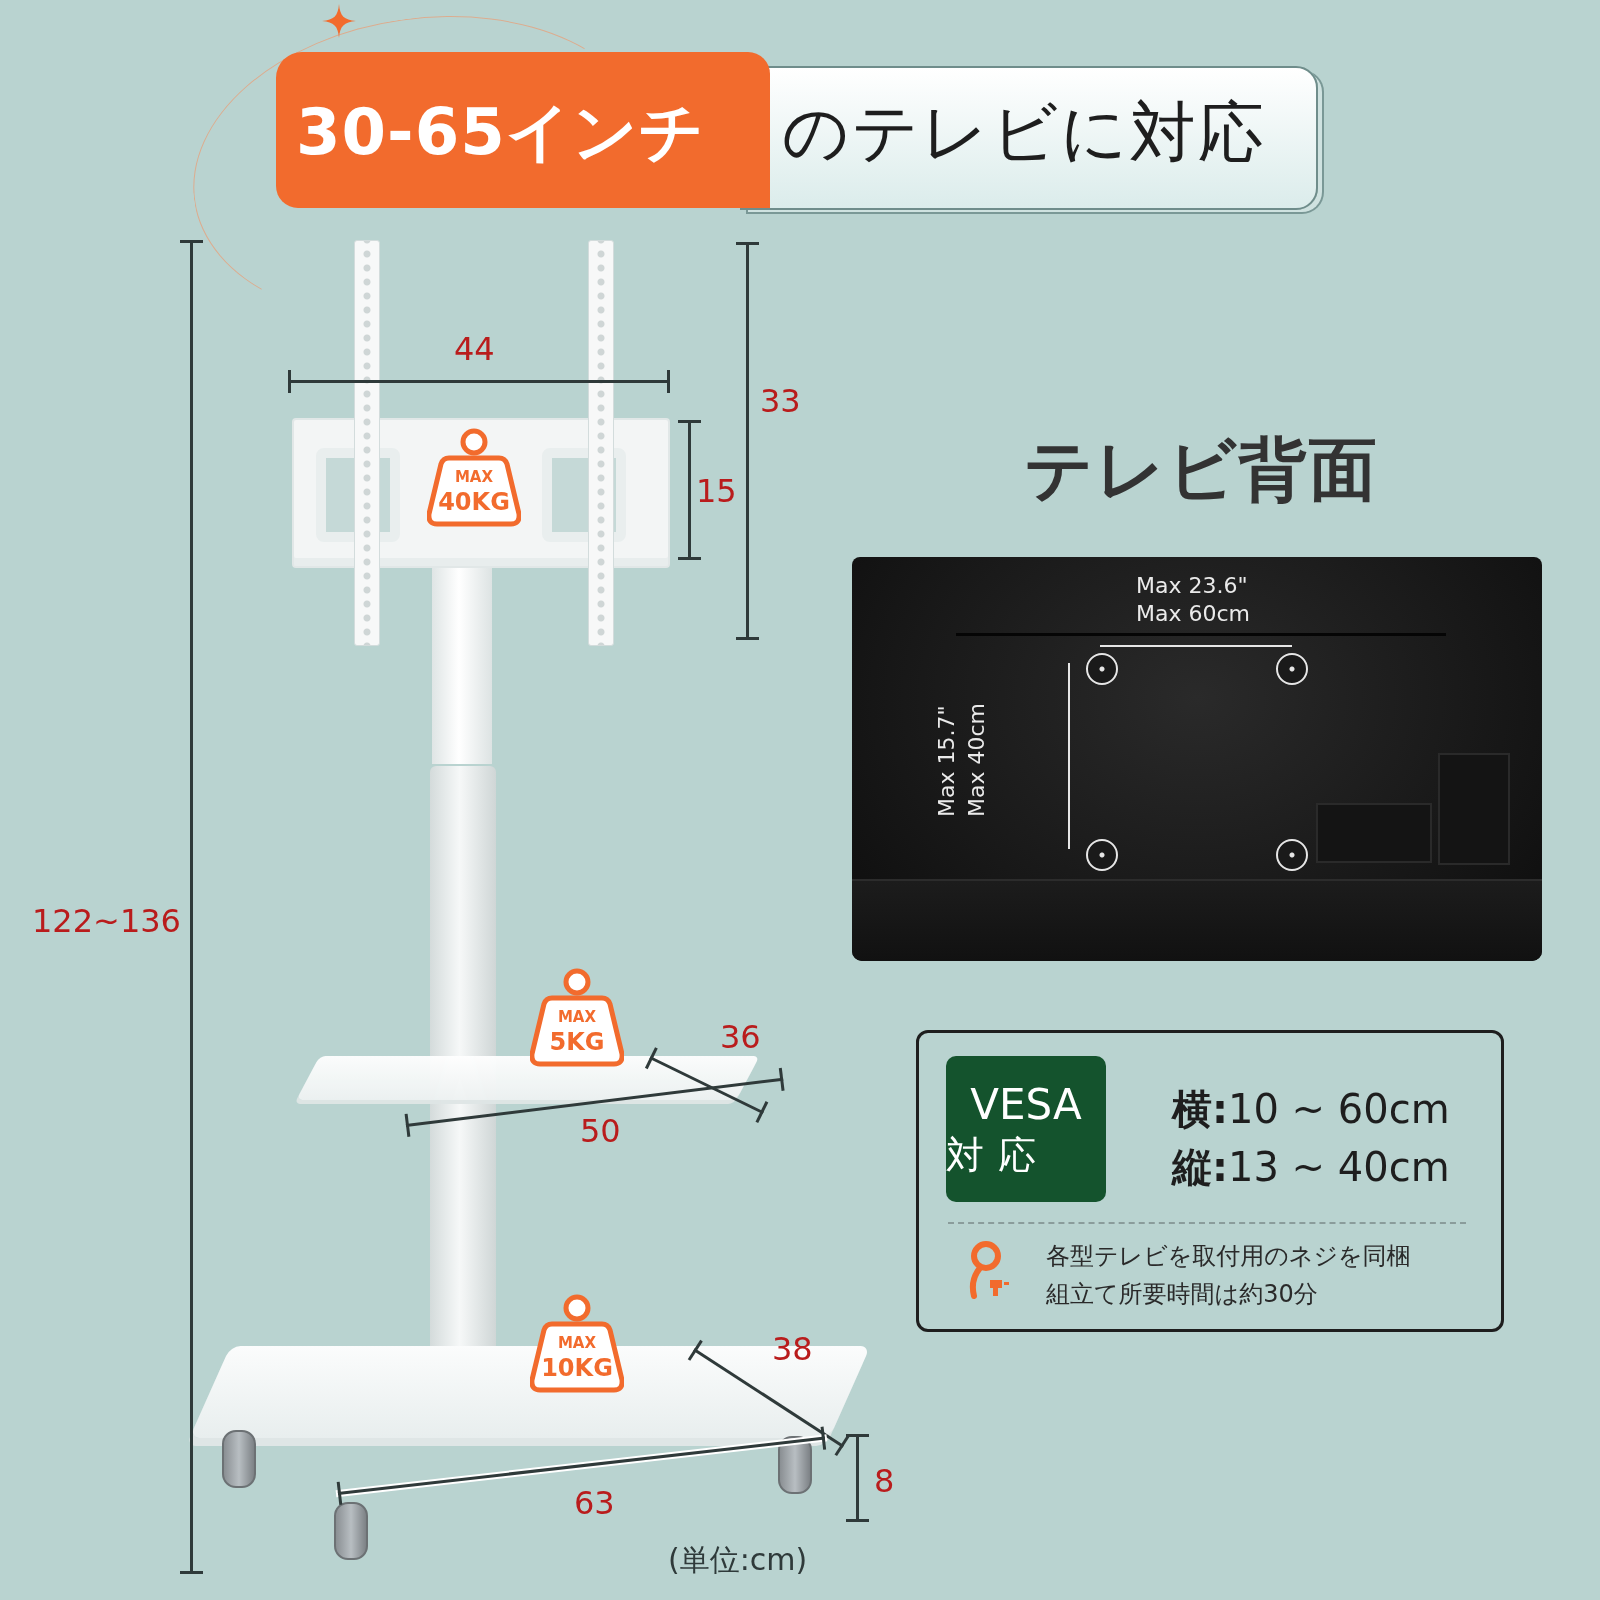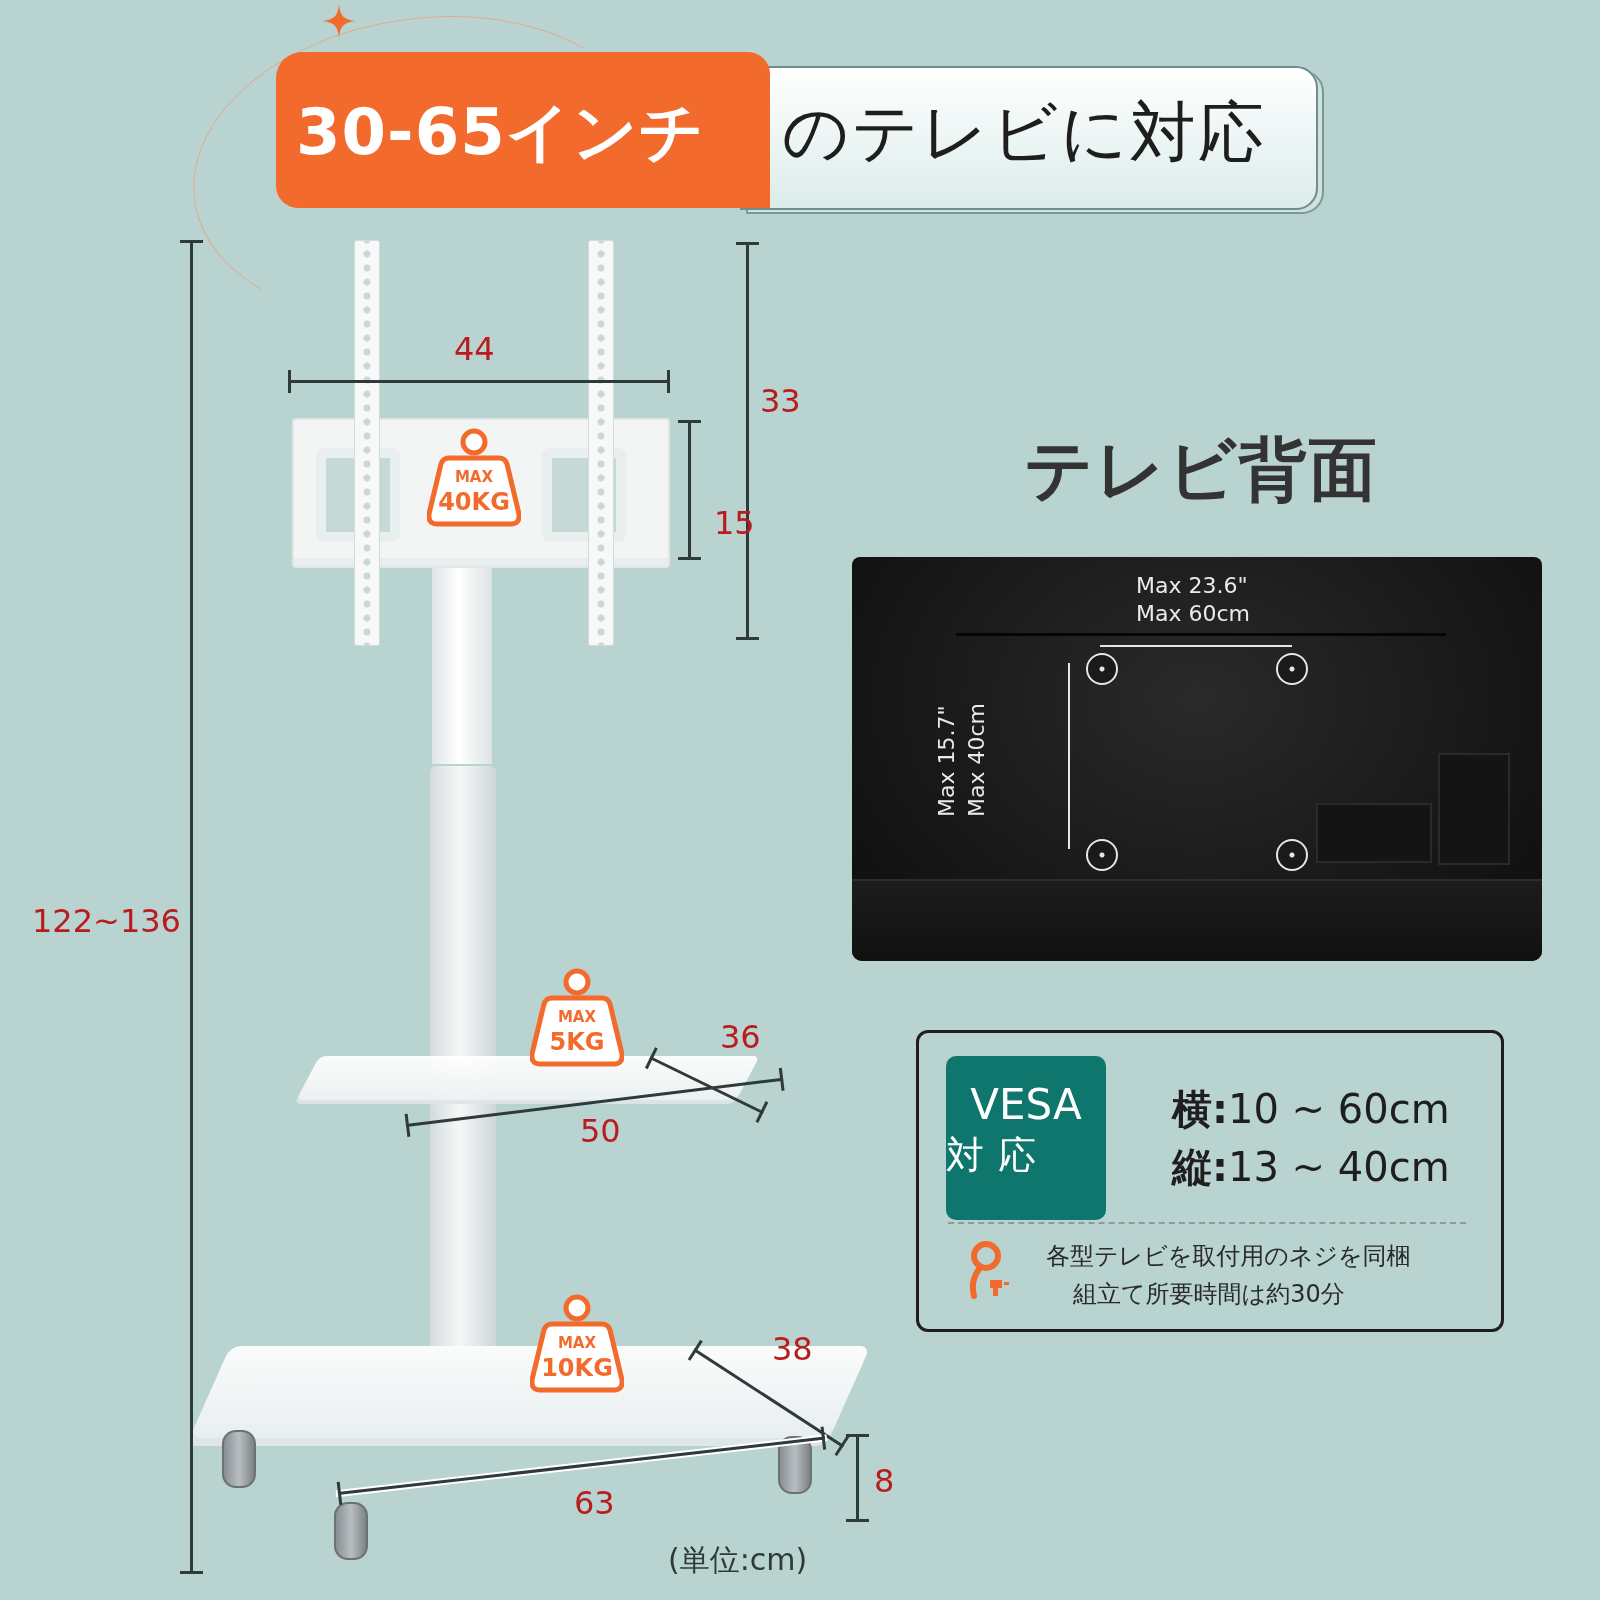--- a/index.html
+++ b/index.html
@@ -129,22 +129,22 @@
   .tv-vline { position: absolute; width: 2px; background: #e6e6e6; }
   .tv-hline { position: absolute; height: 2px; background: #e6e6e6; }
   .tv-panel { position: absolute; border: 2px solid #2a2a2a; background: #141414; }
 
   
   .vesa-card {
     position: absolute; left: 916px; top: 1030px; width: 582px; height: 296px;
     border: 3px solid #1e1e1e; border-radius: 12px; background: #b9d3d0;
   }
   .vesa-badge {
-    position: absolute; left: 946px; top: 1056px; width: 160px; height: 164px;
-    background: #0f766e; border-radius: 10px; color: #ffffff;
+    position: absolute; left: 946px; top: 1056px; width: 160px; height: 146px;
+    background: #14532d; border-radius: 10px; color: #ffffff;
   }
   .vesa-badge-l1 { position: absolute; left: 0; top: 24px; width: 100%; text-align: center; font-size: 42px; }
   .vesa-badge-l2 { position: absolute; left: 0; top: 74px; width: 100%; text-align: left; font-size: 38px; letter-spacing: 14px; }
   .vesa-spec { position: absolute; left: 1172px; font-size: 40px; color: #1e1e1e; }
   .vesa-spec b { font-weight: bold; }
   .vesa-divider {
     position: absolute; left: 948px; top: 1222px; width: 518px; border-top: 2px dashed #8a9c9b;
   }
   .vesa-note { position: absolute; left: 1046px; font-size: 24px; color: #2a2a2a; }
   .unit-label { position: absolute; left: 668px; top: 1540px; font-size: 30px; color: #2f3a3a; }
@@ -208,21 +208,21 @@
 <div class="dim-v" style="left:190px; top:240px; height:1334px;"></div>
 <div class="dim-label" style="left:32px; top:902px;">122~136</div>
 
 <div class="dim-h" style="left:288px; top:380px; width:382px;"></div>
 <div class="dim-label" style="left:454px; top:330px;">44</div>
 
 <div class="dim-v" style="left:746px; top:242px; height:398px;"></div>
 <div class="dim-label" style="left:760px; top:382px;">33</div>
 
 <div class="dim-v" style="left:688px; top:420px; height:140px;"></div>
-<div class="dim-label" style="left:714px; top:472px;margin-top:32px;">15</div>
+<div class="dim-label" style="left:696px; top:472px;">15</div>
 
 <div class="dim-h" style="left:650px; top:1056px; width:126px; transform:rotate(26deg); transform-origin:left center;"></div>
 <div class="dim-label" style="left:720px; top:1018px;">36</div>
 
 <div class="dim-h" style="left:406px; top:1124px; width:380px; transform:rotate(-7deg); transform-origin:left center;"></div>
 <div class="dim-label" style="left:580px; top:1112px;">50</div>
 
 <div class="dim-h" style="left:694px; top:1348px; width:178px; transform:rotate(33deg); transform-origin:left center;"></div>
 <div class="dim-label" style="left:772px; top:1330px;">38</div>
 
@@ -266,13 +266,13 @@
 </div>
 <div class="vesa-divider"></div>
 <svg class="abs" style="left:966px; top:1240px;" width="48" height="64" viewBox="0 0 48 64">
   <circle cx="20" cy="16" r="12" fill="none" stroke="#f26b2d" stroke-width="6"></circle>
   <path d="M14 28 Q4 40 8 56" fill="none" stroke="#f26b2d" stroke-width="6" stroke-linecap="round"></path>
   <rect x="24" y="40" width="12" height="8" fill="#f26b2d"></rect>
   <rect x="27" y="48" width="5" height="8" fill="#f26b2d"></rect>
   <rect x="38" y="42" width="5" height="3" fill="#f26b2d"></rect>
 </svg>
 <div class="vesa-note" style="top:1240px;">各型テレビを取付用のネジを同梱</div>
-<div class="vesa-note" style="top:1278px;margin-left:27px;">組立て所要時間は約30分</div>
+<div class="vesa-note" style="top:1278px;">組立て所要時間は約30分</div>
 
 </body></html>

